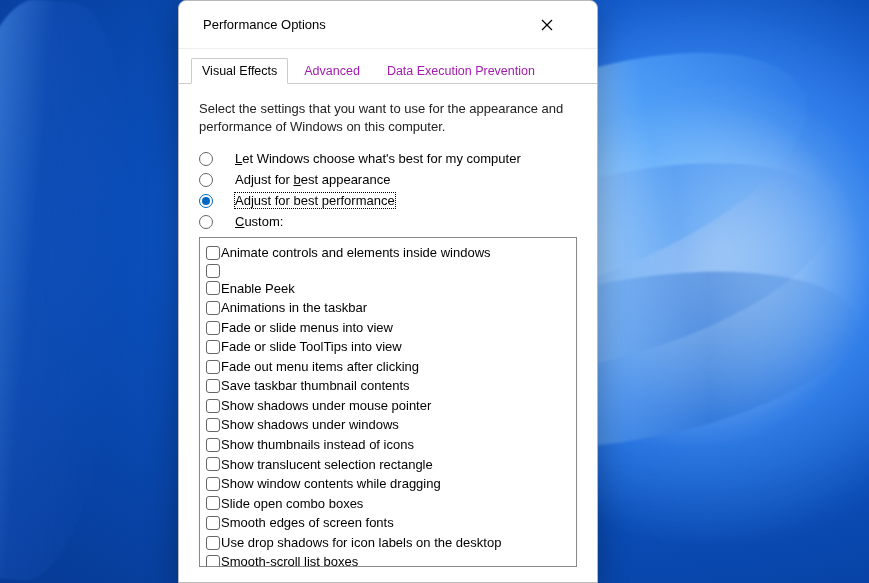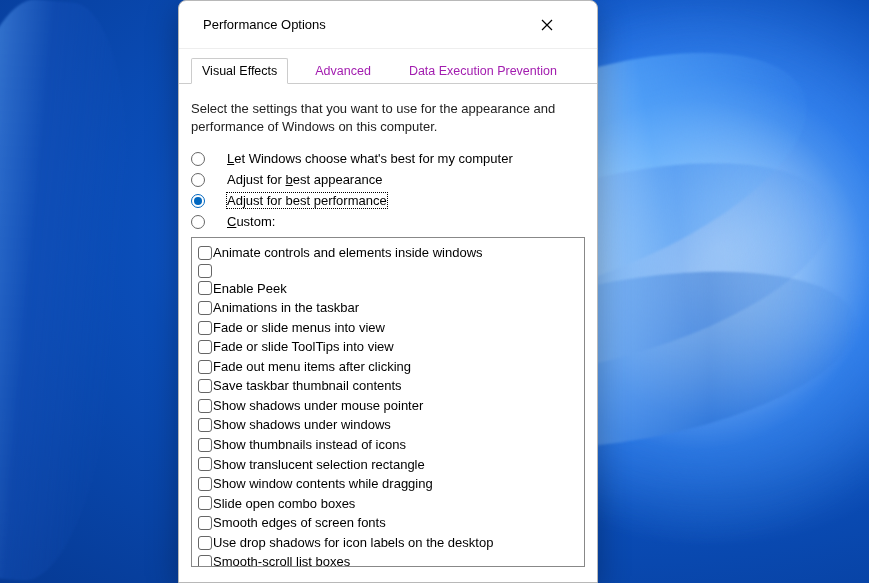--- a/index.html
+++ b/index.html
@@ -68,42 +68,42 @@
       justify-content: center;
       cursor: pointer;
       border-radius: 4px;
     }
     .close-btn svg { width: 12px; height: 12px; }
 
     .tabs {
       display: flex;
       padding: 8px 12px 0 12px;
       border-bottom: 1px solid #ccc;
-      gap: 16px;
+      gap: 5px;
     }
     .tab {
       padding: 5px 10px;
       font-size: 12.5px;
       color: #a21caf;
       cursor: pointer;
       border: 1px solid transparent;
       border-bottom: none;
       position: relative;
       bottom: -1px;
     }
     .tab.active {
       background: #fff;
       border-color: #ccc;
       border-bottom: 1px solid #fff;
       color: #000;
       border-radius: 2px 2px 0 0;
     }
 
     .content {
-      padding: 16px 12px;
+      padding: 16px 20px;
       flex: 1;
       overflow: hidden;
     }
     .desc {
       font-size: 13px;
       color: #222;
       line-height: 1.35;
       margin-bottom: 16px;
     }
     .radio-group {

